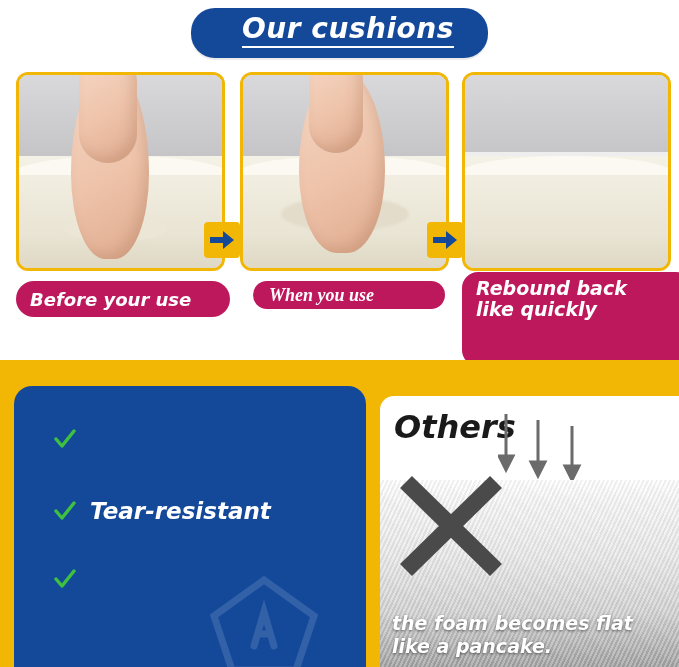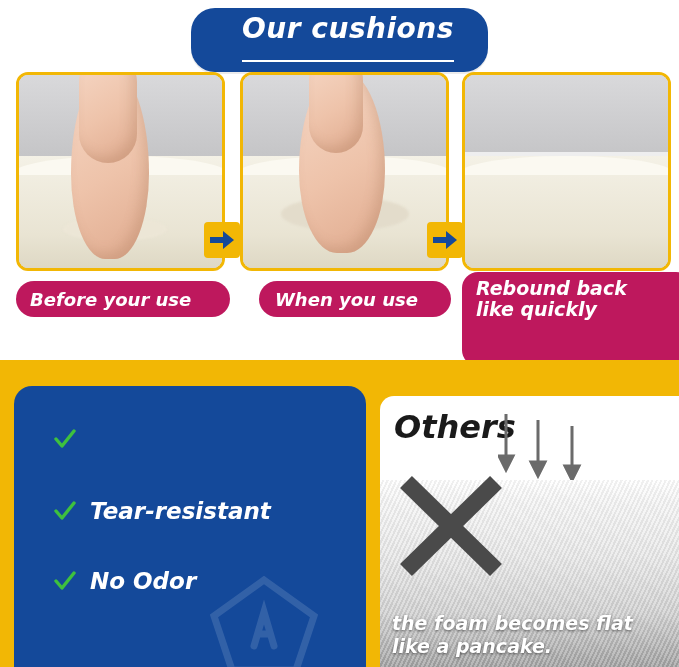--- a/index.html
+++ b/index.html
@@ -23,21 +23,21 @@
   }
   .title-text{
     color:#ffffff;
     font-family:"DejaVu Sans", sans-serif;
     font-weight:bold;
     font-style:italic;
     font-size:28px;
     letter-spacing:0.5px;
     line-height:1.05;
     border-bottom:2px solid #ffffff;
-    padding-bottom:17px;
+    padding-bottom:3px;
     display:inline-block;
     margin-left:17px;
   }
   
   .photo-row{
     position:absolute;left:0;top:72px;width:679px;height:193px;
   }
   .photo{
     position:absolute;top:0;height:193px;
     border:3px solid #f2b705;
@@ -97,21 +97,21 @@
   .arrow-badge svg{display:block;}
 
   
   .cap{
     position:absolute;background:#be185d;border-radius:22px;
     color:#fff;font-weight:bold;font-style:italic;
     font-family:"DejaVu Sans", sans-serif;
     display:flex;align-items:center;
   }
   .cap1{left:16px;top:281px;width:200px;height:36px;font-size:18px;padding-left:14px;}
-  .cap2{left:259px;top:281px;width:176px;height:36px;font-size:18px;padding-left:16px;}
+  .cap2{left:253px;top:281px;width:176px;height:28px;font-size:18px;padding-left:16px;font-family:Liberation Serif, serif;}
   .cap3{left:462px;top:272px;width:206px;height:82px;font-size:19px;
         padding:6px 10px 6px 14px;border-radius:16px;align-items:flex-start;}
   .cap3 .lines{line-height:1.12;}
 
   
   .yellow-band{
     position:absolute;left:0;top:360px;width:679px;height:307px;
     background:#f2b705;
   }
   
@@ -251,21 +251,20 @@
       </svg>
     </span>
     <span>Tear-resistant</span>
   </div>
   <div class="feature f3">
     <span class="check">
       <svg width="22" height="20" viewBox="0 0 22 20" aria-hidden="true">
         <path d="M2 10 L8 17 L20 2" stroke="#3ec13e" stroke-width="3.4" fill="none" stroke-linecap="round" stroke-linejoin="round"></path>
       </svg>
     </span>
-    <span>No Odor</span>
   </div>
 
   <div class="watermark">
     <svg width="108" height="98" viewBox="0 0 108 98" aria-hidden="true">
       <path d="M54 4 L104 40 L86 94 L22 94 L4 40 Z" fill="none" stroke="#9fb7d8" stroke-width="7"></path>
       <path d="M44 70 L54 36 L64 70 M48 58 H60" fill="none" stroke="#9fb7d8" stroke-width="7" stroke-linecap="round"></path>
     </svg>
   </div>
 </div>
 

